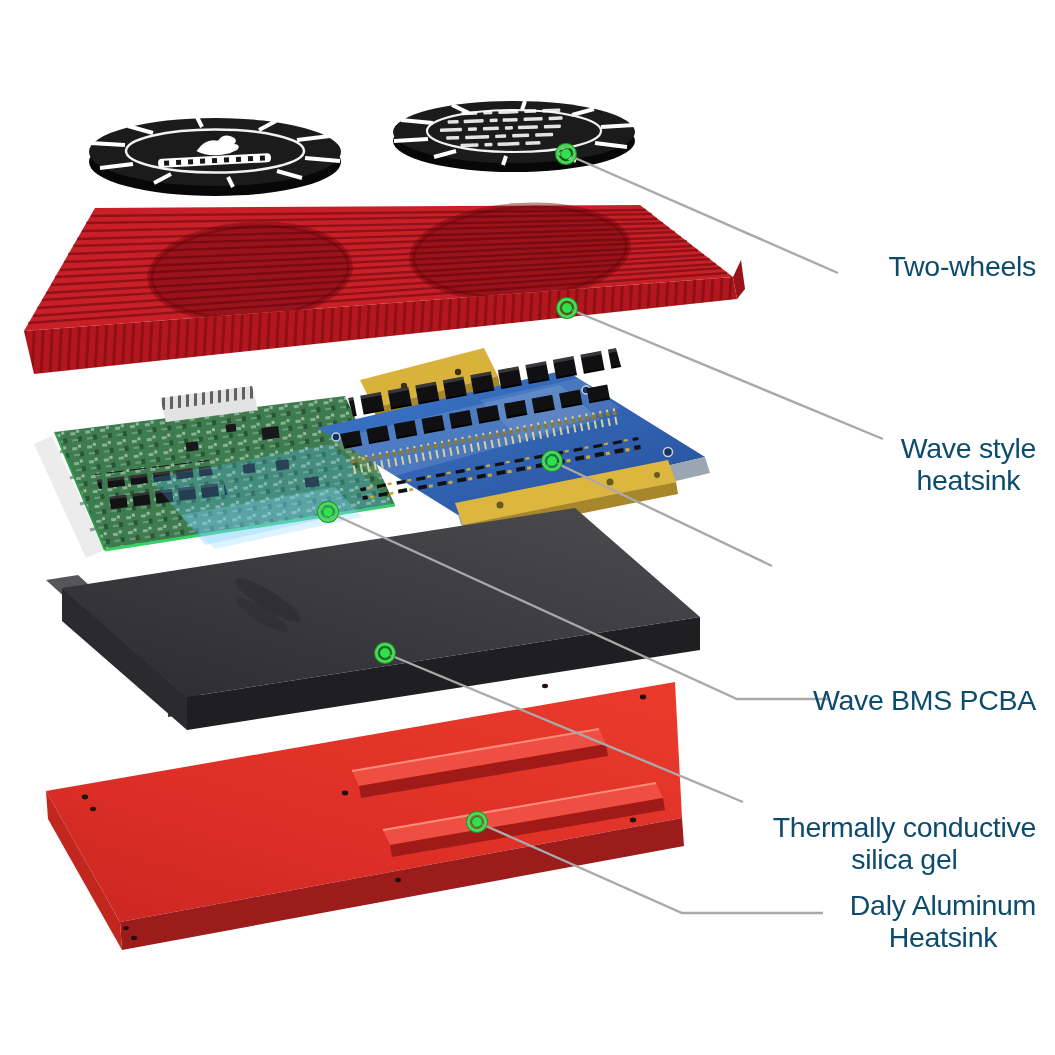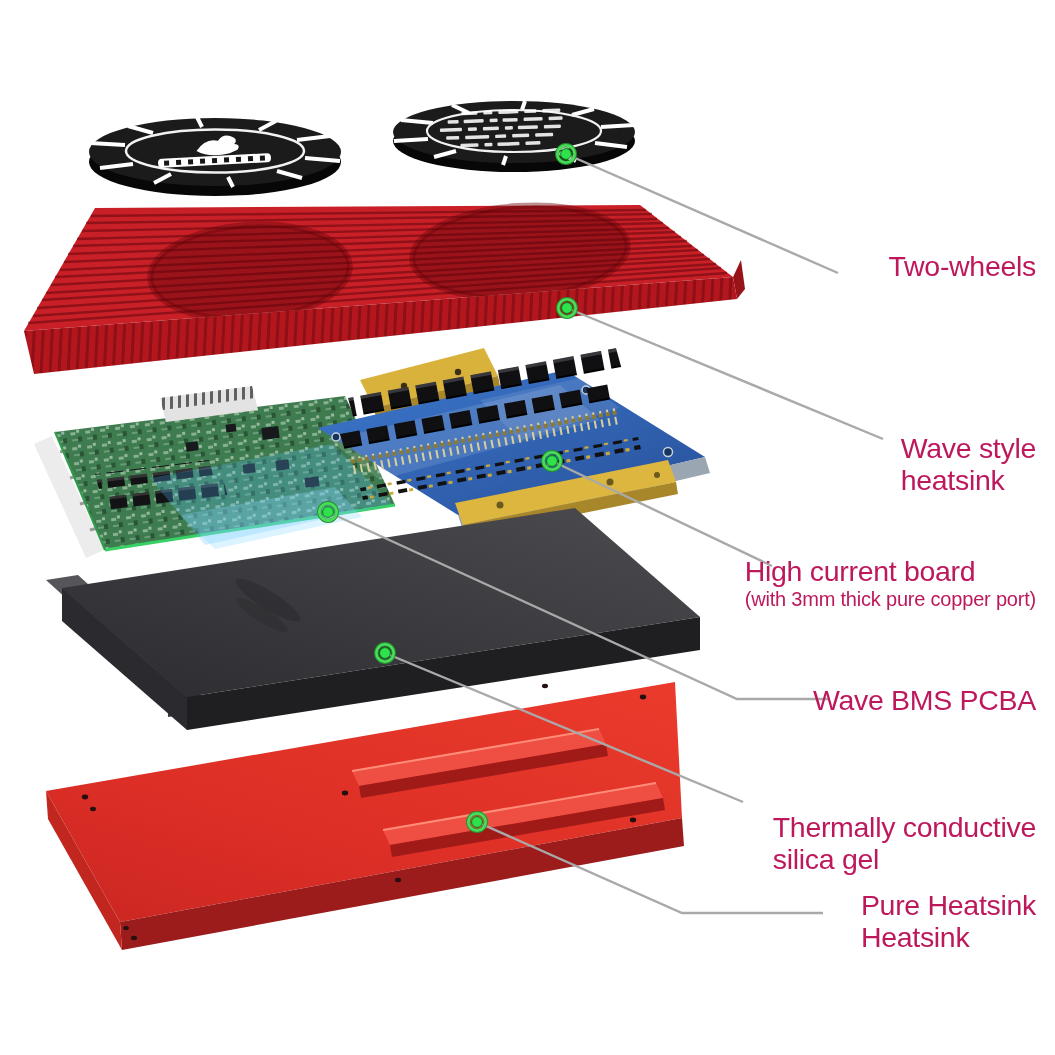--- a/index.html
+++ b/index.html
@@ -1,19 +1,19 @@
 <!DOCTYPE html>
 <html><head>
 <meta charset="utf-8">
 <style>
   html,body{margin:0;padding:0;background:#fff;}
   .stage{position:relative;width:1055px;height:1055px;background:#ffffff;overflow:hidden;
          font-family:"Liberation Sans",sans-serif;}
   .stage svg.art{position:absolute;left:0;top:0;width:1055px;height:1055px;}
-  .lbl{position:absolute;right:19px;text-align:left;color:#be185d;
+  .lbl{position:absolute;right:19px;text-align:center;color:#0c4a6e;
        font:400 28.5px/32px "Liberation Sans",sans-serif;letter-spacing:-0.3px;white-space:nowrap;}
   .lbl span{display:block;}
   .lbl .sub{font-size:20px;line-height:24px;letter-spacing:-0.2px;}
   .lbl-two{top:250px;} .lbl-wave{top:432px;} .lbl-hcb{top:555px;}
   .lbl-daly{top:684px;} .lbl-gel{top:783px;margin-top:28px;} .lbl-alu{top:889px;}
 </style>
 </head>
 <body>
 
 <div class="stage">
@@ -243,29 +243,25 @@
   <use href="#mk" x="477" y="822"></use>
 </svg>
 
   <div class="lbl lbl-two">
     <span>Two-wheels</span>
   </div>
   <div class="lbl lbl-wave">
     <span>Wave style</span>
     <span>heatsink</span>
   </div>
-  <div class="lbl lbl-hcb">
-    <span>High current board</span>
-    <span class="sub">(with 3mm thick pure copper port)</span>
-  </div>
   <div class="lbl lbl-daly">
     <span>Wave BMS PCBA</span>
   </div>
   <div class="lbl lbl-gel">
     <span>Thermally conductive</span>
     <span>silica gel</span>
   </div>
   <div class="lbl lbl-alu">
-    <span>Pure Heatsink</span>
+    <span>Daly Aluminum</span>
     <span>Heatsink</span>
   </div>
 
 </div>
 
 </body></html>

